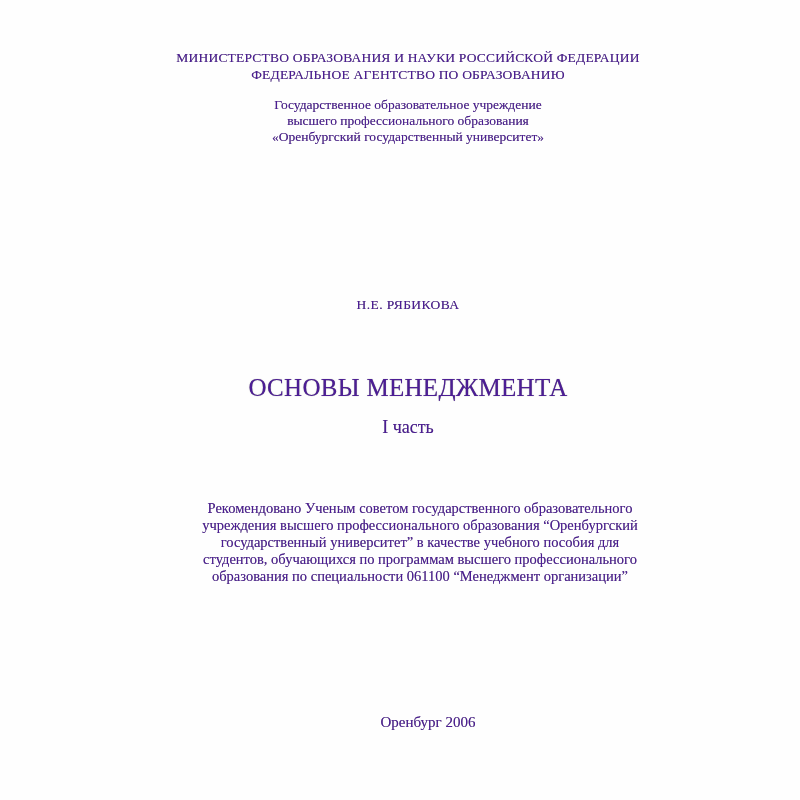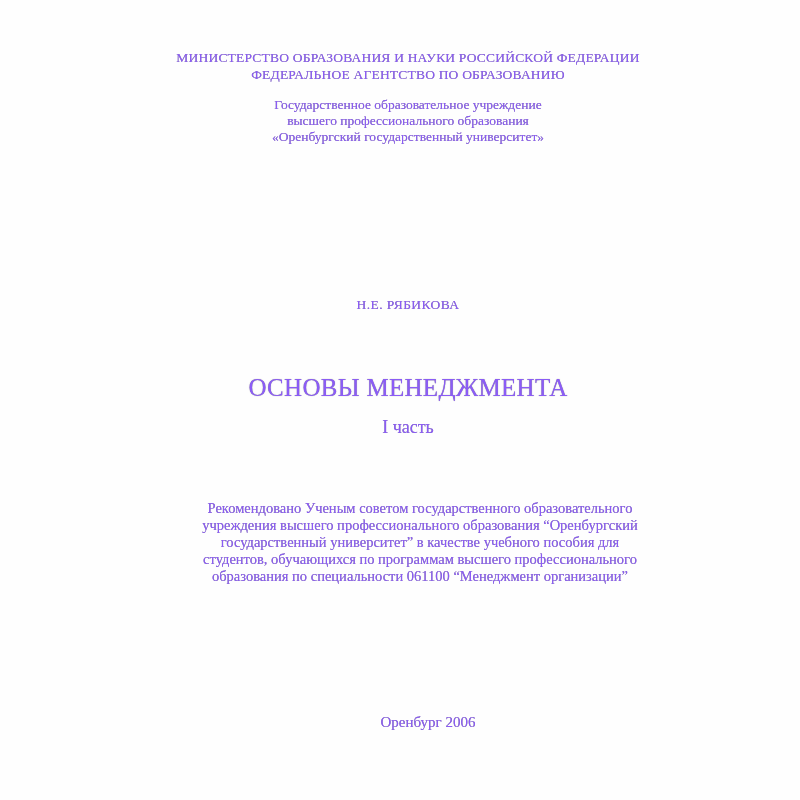--- a/index.html
+++ b/index.html
@@ -8,21 +8,21 @@
     background: #ffffff;
   }
   .stage {
     position: relative;
     width: 800px;
     height: 800px;
     margin: 0 auto;
     background: #fefefe;
     overflow: hidden;
     font-family: "Liberation Serif", "DejaVu Serif", serif;
-    color: #8b5cf6;
+    color: #4c1d95;
   }
   .block {
     position: absolute;
     left: 8px;
     width: 800px;
     text-align: center;
     text-shadow: 0 0 0.5px rgba(45,45,45,0.55);
   }
   .ministry {
     top: 49px;

